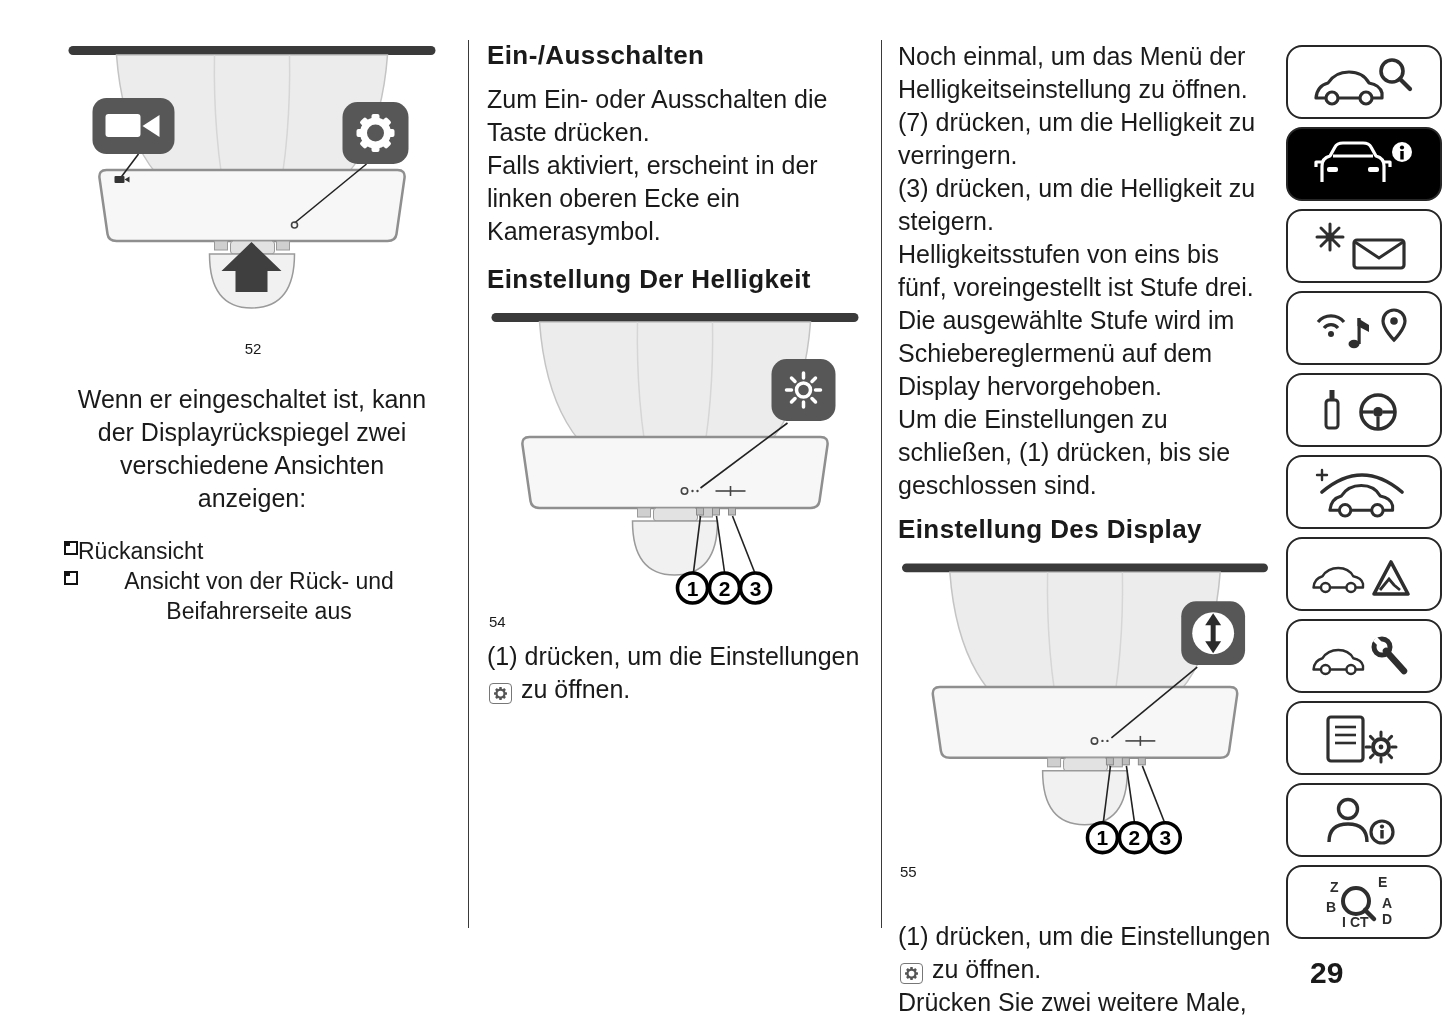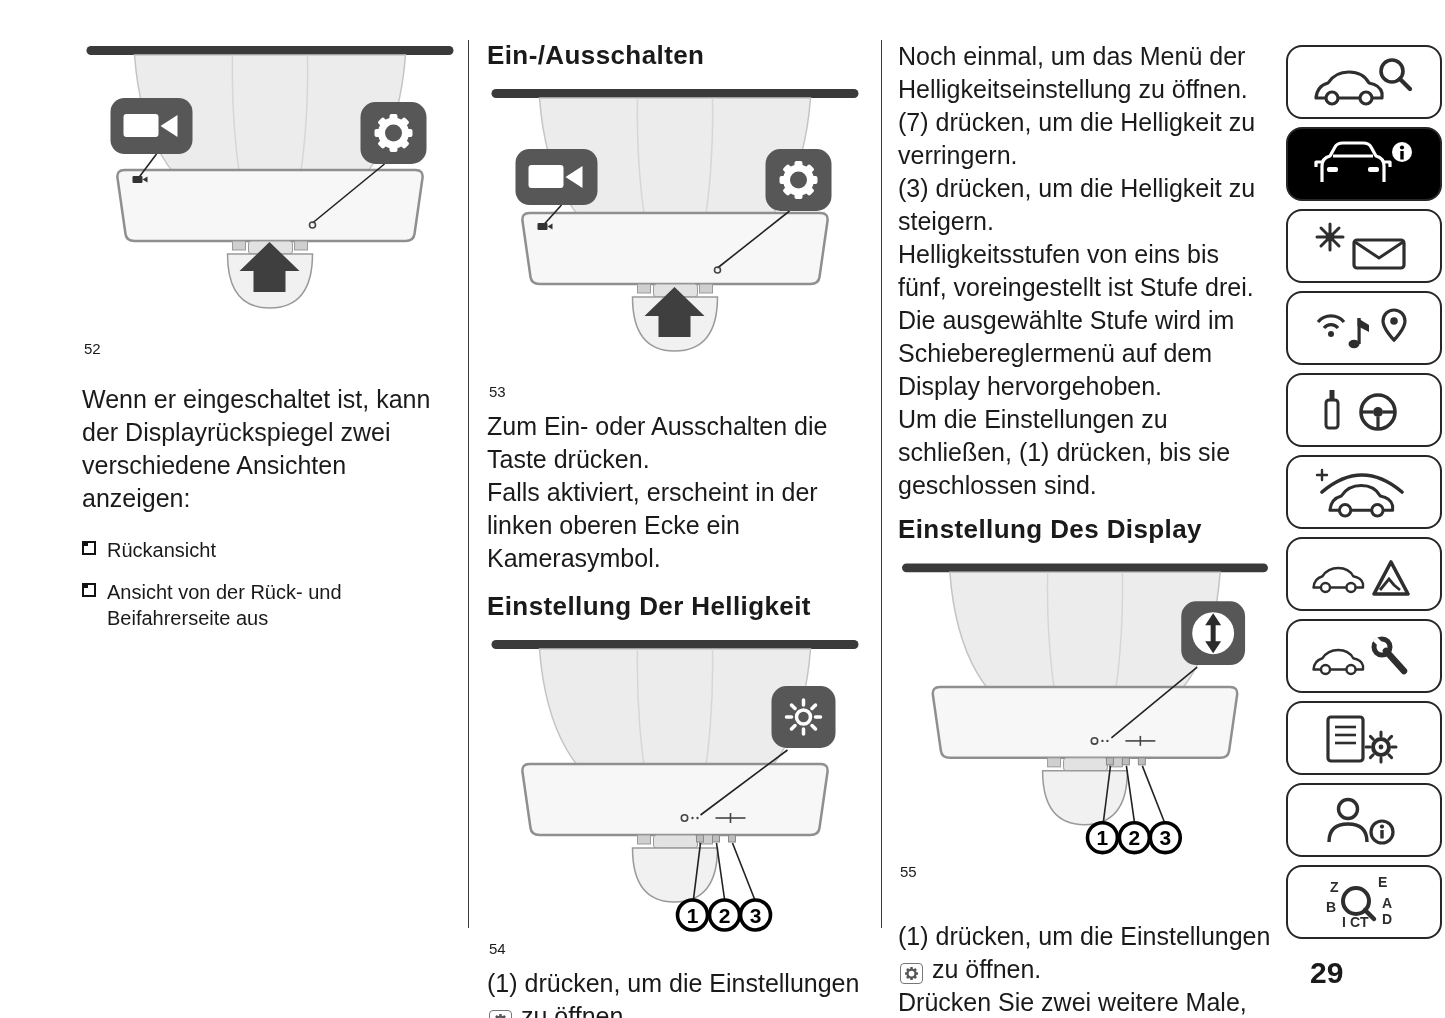--- a/index.html
+++ b/index.html
@@ -1,38 +1,38 @@
 <!DOCTYPE html>
 <html><head>
 <meta charset="utf-8">
 <style>
   * { margin:0; padding:0; box-sizing:border-box; }
   html,body { width:1445px; height:1018px; background:#fff; }
   body { font-family:"Liberation Sans", sans-serif; color:#1a1a1a; position:relative; overflow:hidden; }
 
   .col { position:absolute; top:40px; }
-  #col-left   { left:82px;  width:376px; }
+  #col-left   { left:64px;  width:376px;text-align:center; }
   #col-middle { left:487px; width:376px; }
   #col-right  { left:898px; width:374px; }
 
   .vdiv { position:absolute; top:40px; height:888px; width:1px; background:#3a3a3a; }
   #vdiv1 { left:468px; }
   #vdiv2 { left:881px; }
 
   h2 { font-size:26px; font-weight:700; letter-spacing:.4px; margin:0 0 12px 0; }
   p  { font-size:25px; line-height:1.32; }
   figure { margin:0; }
   figure svg { display:block; }
   figcaption { font-size:15px; margin:4px 0 0 2px; }
 
   .para-gap { margin-top:10px; }
   .big-gap  { margin-top:26px; }
 
   .checklist { list-style:none; margin-top:22px; }
-  .checklist li { display:flex; gap:11px; margin-top:16px; font-size:20px; line-height:1.3; }
+  .checklist li { display:flex; margin-top:0; font-size:23px; line-height:1.3; }
   .cb { flex:0 0 auto; width:14px; height:14px; border:2.2px solid #111; margin-top:4px; position:relative; background:#fff; }
   .cb::before { content:''; position:absolute; left:-2px; top:-2px; width:6px; height:5px; background:#111; }
 
   .inline-key { display:inline-block; vertical-align:-4px; border:1.6px solid #777; border-radius:4px; padding:1px 2px; line-height:0; background:#fff; margin:0 2px; }
 
   .sidebar { position:absolute; top:45px; right:3px; width:156px; display:flex; flex-direction:column; gap:8px; }
   .side-btn { height:74px; border:2.6px solid #262626; border-radius:16px; background:#fff; display:flex; align-items:center; justify-content:center; }
   .side-btn.active { background:#000; }
 
   #page-number { position:absolute; left:1310px; top:956px; font-size:30px; font-weight:700; }
@@ -157,39 +157,20 @@
       <span>Ansicht von der Rück- und Beifahrerseite aus</span>
     </li>
   </ul>
 </div>
 
 <div class="vdiv" id="vdiv1"></div>
 
 <div class="col" id="col-middle">
   <h2>Ein-/Ausschalten</h2>
 
-  <figure>
-    <svg width="376" height="296" viewBox="0 0 375 296">
-      <use href="#scene"></use>
-      <path d="M74,122 L56,142" stroke="#222" stroke-width="1.6" fill="none"></path>
-      <path d="M302,128 L230,185" stroke="#222" stroke-width="1.6" fill="none"></path>
-      <g>
-          <use href="#badge-camera" x="28" y="66"></use>
-        </g>
-      <g>
-          <use href="#badge-gear" x="278" y="66"></use>
-        </g>
-      <g>
-          <use href="#mini-cam" x="50" y="140"></use>
-        </g>
-      <circle cx="230" cy="187" r="3" fill="none" stroke="#444" stroke-width="1.6"></circle>
-      <path d="M171,254 L171,233 L157,233 L187,204 L217,233 L203,233 L203,254 Z" fill="#3f3f3f"></path>
-    </svg>
-    <figcaption>53</figcaption>
-  </figure>
 
   <p class="para-gap">Zum Ein- oder Ausschalten die Taste drücken.</p>
   <p>Falls aktiviert, erscheint in der linken oberen Ecke ein Kamerasymbol.</p>
 
   <h2 style="margin-top:16px">Einstellung Der Helligkeit</h2>
 
   <figure>
     <svg width="376" height="302" viewBox="0 0 375 302">
       <use href="#scene"></use>
       <path d="M300,116 L213,181" stroke="#222" stroke-width="1.6" fill="none"></path>

